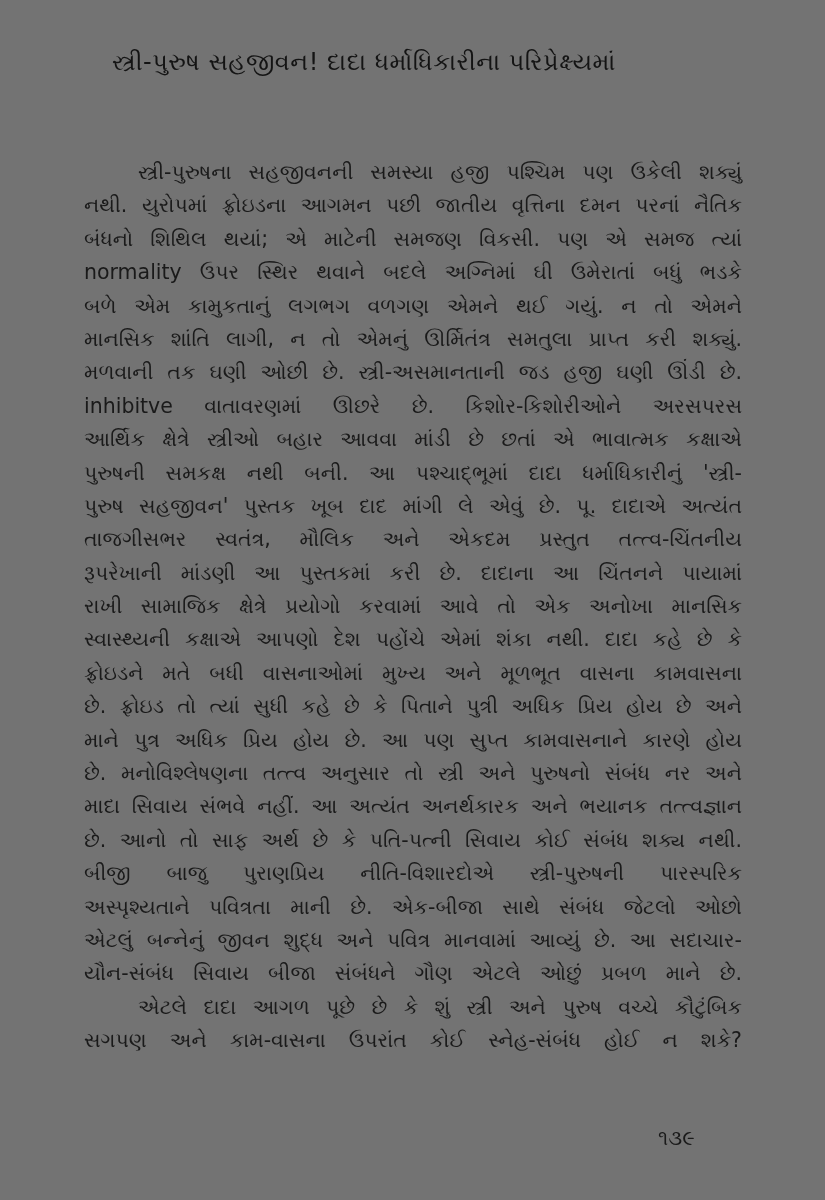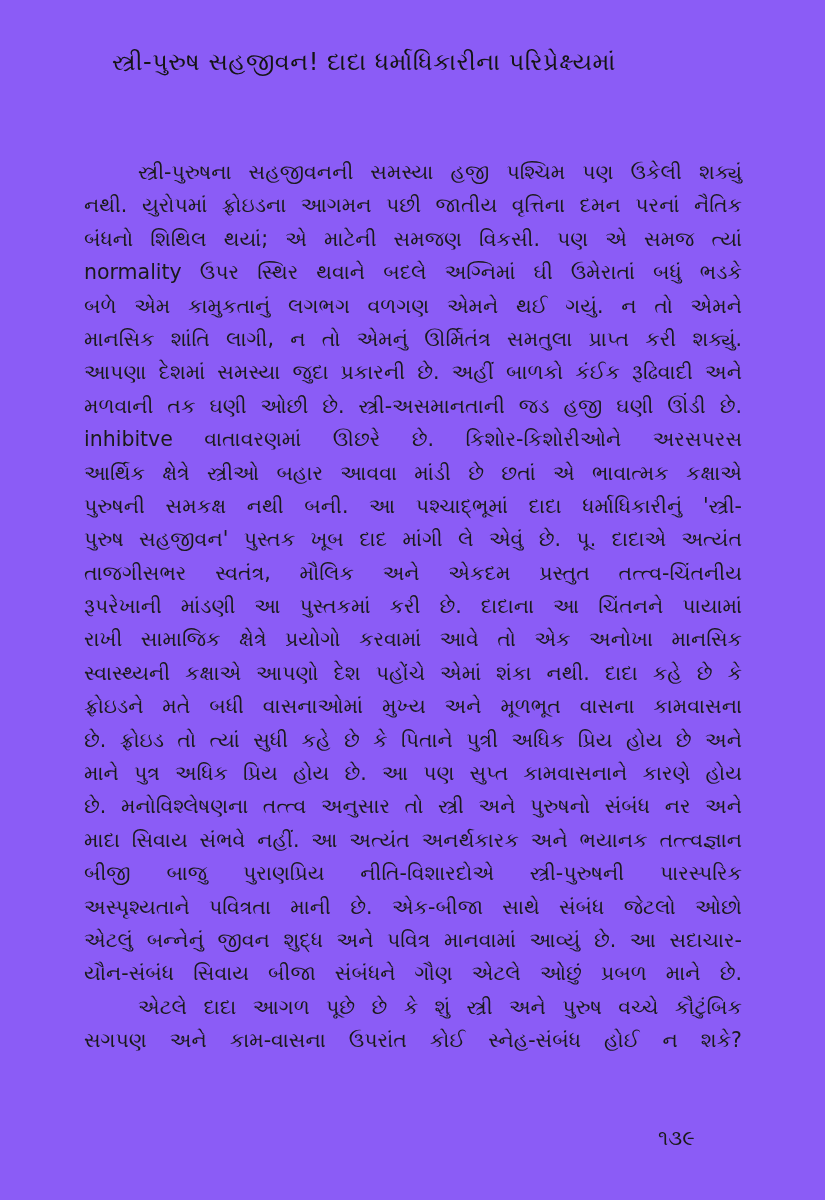--- a/index.html
+++ b/index.html
@@ -1,21 +1,21 @@
 <!DOCTYPE html>
 <html lang="gu"><head>
 <meta charset="utf-8">
 <style>
   html, body { margin: 0; padding: 0; }
   body { background: #ffffff; }
   .page {
     position: relative;
     width: 825px;
     height: 1200px;
-    background: #8b5cf6;
+    background: #737373;
     overflow: hidden;
     font-family: "DejaVu Sans", sans-serif;
     color: #181818;
   }
   .title {
     position: absolute;
     top: 48px;
     left: 112px;
     width: 470px;
     font-size: 24px;
@@ -61,35 +61,35 @@
   <h1 class="title">સ્ત્રી-પુરુષ સહજીવન! દાદા ધર્માધિકારીના પરિપ્રેક્ષ્યમાં</h1>
 
   <div class="body-text">
 
     <p class="line indent">સ્ત્રી-પુરુષના સહજીવનની સમસ્યા હજી પશ્ચિમ પણ ઉકેલી શક્યું</p>
     <p class="line">નથી. યુરોપમાં ફ્રોઇડના આગમન પછી જાતીય વૃત્તિના દમન પરનાં નૈતિક</p>
     <p class="line">બંધનો શિથિલ થયાં; એ માટેની સમજણ વિકસી. પણ એ સમજ ત્યાં</p>
     <p class="line">normality ઉપર સ્થિર થવાને બદલે અગ્નિમાં ઘી ઉમેરાતાં બધું ભડકે</p>
     <p class="line">બળે એમ કામુકતાનું લગભગ વળગણ એમને થઈ ગયું. ન તો એમને</p>
     <p class="line">માનસિક શાંતિ લાગી, ન તો એમનું ઊર્મિતંત્ર સમતુલા પ્રાપ્ત કરી શક્યું.</p>
-    <p class="line">આપણા દેશમાં સમસ્યા જુદા પ્રકારની છે. અહીં બાળકો કંઈક રૂઢિવાદી અને</p>
     <p class="line">મળવાની તક ઘણી ઓછી છે. સ્ત્રી-અસમાનતાની જડ હજી ઘણી ઊંડી છે.</p>
     <p class="line">inhibitve વાતાવરણમાં ઊછરે છે. કિશોર-કિશોરીઓને અરસપરસ</p>
     <p class="line">આર્થિક ક્ષેત્રે સ્ત્રીઓ બહાર આવવા માંડી છે છતાં એ ભાવાત્મક કક્ષાએ</p>
     <p class="line">પુરુષની સમકક્ષ નથી બની. આ પશ્ચાદ્ભૂમાં દાદા ધર્માધિકારીનું 'સ્ત્રી-</p>
     <p class="line">પુરુષ સહજીવન' પુસ્તક ખૂબ દાદ માંગી લે એવું છે. પૂ. દાદાએ અત્યંત</p>
     <p class="line">તાજગીસભર સ્વતંત્ર, મૌલિક અને એકદમ પ્રસ્તુત તત્ત્વ-ચિંતનીય</p>
     <p class="line">રૂપરેખાની માંડણી આ પુસ્તકમાં કરી છે. દાદાના આ ચિંતનને પાયામાં</p>
     <p class="line">રાખી સામાજિક ક્ષેત્રે પ્રયોગો કરવામાં આવે તો એક અનોખા માનસિક</p>
     <p class="line">સ્વાસ્થ્યની કક્ષાએ આપણો દેશ પહોંચે એમાં શંકા નથી. દાદા કહે છે કે</p>
     <p class="line">ફ્રોઇડને મતે બધી વાસનાઓમાં મુખ્ય અને મૂળભૂત વાસના કામવાસના</p>
     <p class="line">છે. ફ્રોઇડ તો ત્યાં સુધી કહે છે કે પિતાને પુત્રી અધિક પ્રિય હોય છે અને</p>
     <p class="line">માને પુત્ર અધિક પ્રિય હોય છે. આ પણ સુપ્ત કામવાસનાને કારણે હોય</p>
     <p class="line">છે. મનોવિશ્લેષણના તત્ત્વ અનુસાર તો સ્ત્રી અને પુરુષનો સંબંધ નર અને</p>
     <p class="line">માદા સિવાય સંભવે નહીં. આ અત્યંત અનર્થકારક અને ભયાનક તત્ત્વજ્ઞાન</p>
+    <p class="line">છે. આનો તો સાફ અર્થ છે કે પતિ-પત્ની સિવાય કોઈ સંબંધ શક્ય નથી.</p>
     <p class="line">બીજી બાજુ પુરાણપ્રિય નીતિ-વિશારદોએ સ્ત્રી-પુરુષની પારસ્પરિક</p>
     <p class="line">અસ્પૃશ્યતાને પવિત્રતા માની છે. એક-બીજા સાથે સંબંધ જેટલો ઓછો</p>
     <p class="line">એટલું બન્નેનું જીવન શુદ્ધ અને પવિત્ર માનવામાં આવ્યું છે. આ સદાચાર-</p>
     <p class="line">યૌન-સંબંધ સિવાય બીજા સંબંધને ગૌણ એટલે ઓછું પ્રબળ માને છે.</p>
 
     <p class="line indent">એટલે દાદા આગળ પૂછે છે કે શું સ્ત્રી અને પુરુષ વચ્ચે કૌટુંબિક</p>
     <p class="line">સગપણ અને કામ-વાસના ઉપરાંત કોઈ સ્નેહ-સંબંધ હોઈ ન શકે?</p>
   </div>
 
   <div class="page-number">૧૩૯</div>

